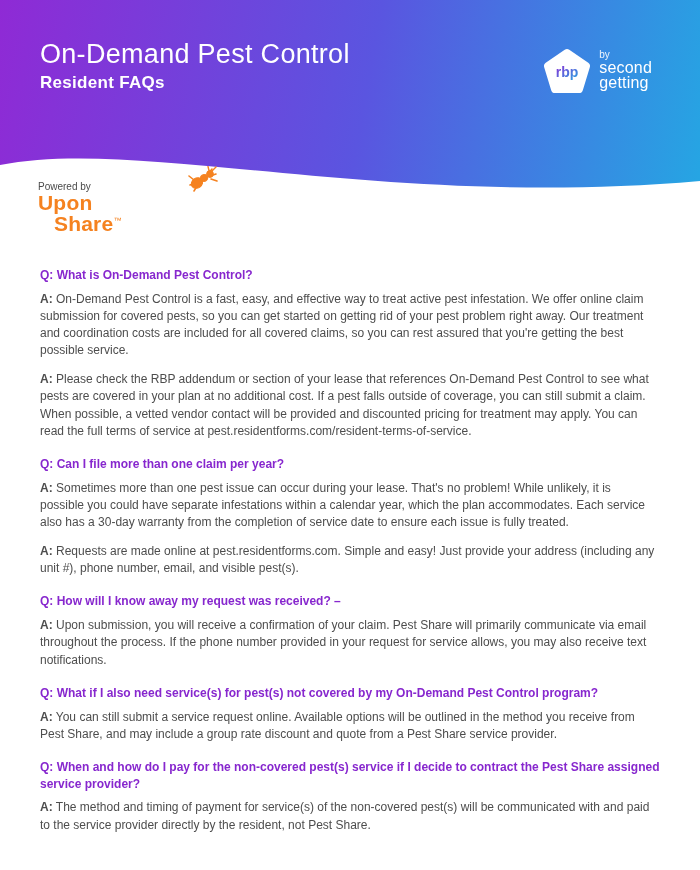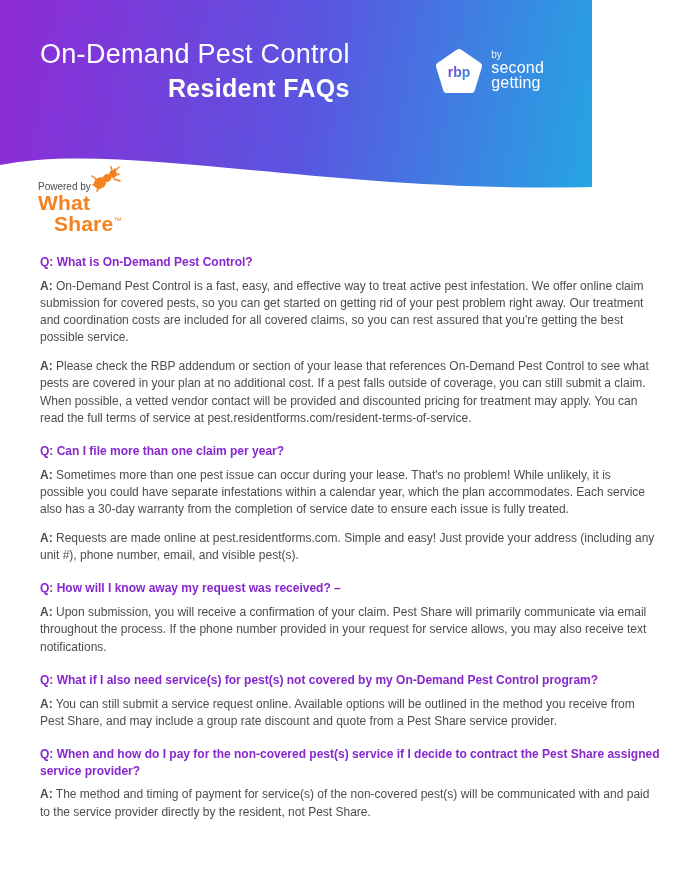--- a/index.html
+++ b/index.html
@@ -8,44 +8,43 @@
     min-height:870px;
     background:#ffffff;
     font-family:"Liberation Sans", sans-serif;
     position:relative;
     overflow:hidden;
   }
 
   
   .hero{
     position:relative;
-    width:592px;
+    width:700px;
     height:200px;
     background:linear-gradient(100deg,#8f2ad5 0%,#5a55e0 52%,#25a6e3 100%);
   }
   .hero-inner{
     display:flex;
     justify-content:space-between;
     align-items:flex-start;
     padding:38px 48px 0 40px;
   }
   .hero-title1{
     color:#ffffff;
     font-size:27px;
     font-weight:400;
     letter-spacing:.3px;
     line-height:1.25;
   }
   .hero-title2{
     color:#ffffff;
-    font-size:25px;
+    font-size:17px;
     font-weight:800;
     letter-spacing:.3px;
     line-height:1.3;
-    text-align:right;
   }
   .brand{
     display:flex;
     align-items:center;
     gap:8px;
     margin-top:10px;
   }
   .sn{
     position:relative;
     color:#ffffff;
@@ -78,20 +77,21 @@
   
   .powered{
     position:relative;
     z-index:2;
     margin:-34px 0 0 38px;
     width:180px;
   }
   .powered-row{
     display:flex;
     align-items:flex-end;
+    justify-content:space-between;
   }
   .powered-label{
     font-size:10px;
     color:#4a4a4a;
   }
   .ps1,.ps2{
     color:#f58220;
     font-size:21px;
     font-weight:800;
     line-height:1.02;
@@ -108,21 +108,21 @@
   .faqs{
     padding:16px 40px 34px 40px;
   }
   .question{
     color:#8727ce;
     font-size:12px;
     font-weight:700;
     margin:16px 0 7px 0;
     line-height:1.4;
   }
-  .faqs .question:first-child{margin-top:3px;}
+  .faqs .question:first-child{margin-top:16px;}
   .answer{
     color:#4d4d4d;
     font-size:12px;
     font-weight:400;
     line-height:1.43;
     margin:0 4px 12px 0;
   }
   .answer strong{color:#4d4d4d;}
 </style>
 </head>
@@ -167,21 +167,21 @@
       <svg width="30" height="26" viewBox="0 0 30 26" aria-hidden="true">
         <g fill="#f58220" stroke="#f58220">
           <path d="M6,14 L1,10 M7,17 L2,19 M9,20 L6,25 M20,8 L24,3 M22,10 L28,8 M23,13 L29,15" fill="none" stroke-width="1.6" stroke-linecap="round"></path>
           <ellipse cx="9" cy="17" rx="6" ry="5" transform="rotate(-35 9 17)"></ellipse>
           <ellipse cx="16" cy="12" rx="4" ry="3.4" transform="rotate(-35 16 12)"></ellipse>
           <circle cx="22" cy="8" r="3.4"></circle>
           <path d="M24,5 L28,1 M21,4.5 L20,0.5" fill="none" stroke-width="1.4" stroke-linecap="round"></path>
         </g>
       </svg>
     </div>
-    <div class="ps1">What</div>
+    <div class="ps1">Upon</div>
     <div class="ps2"><span>Share</span><span class="tm">™</span></div>
   </div>
 
   <main class="faqs">
 
     <h2 class="question">Q: What is On-Demand Pest Control?</h2>
     <p class="answer"><strong>A:</strong> <span>On-Demand Pest Control is a fast, easy, and effective way to treat active pest infestation. We offer online claim submission for covered pests, so you can get started on getting rid of your pest problem right away. Our treatment and coordination costs are included for all covered claims, so you can rest assured that you're getting the best possible service.</span></p>
 
     <p class="answer"><strong>A:</strong> <span>Please check the RBP addendum or section of your lease that references On-Demand Pest Control to see what pests are covered in your plan at no additional cost. If a pest falls outside of coverage, you can still submit a claim. When possible, a vetted vendor contact will be provided and discounted pricing for treatment may apply. You can read the full terms of service at pest.residentforms.com/resident-terms-of-service.</span></p>
 

